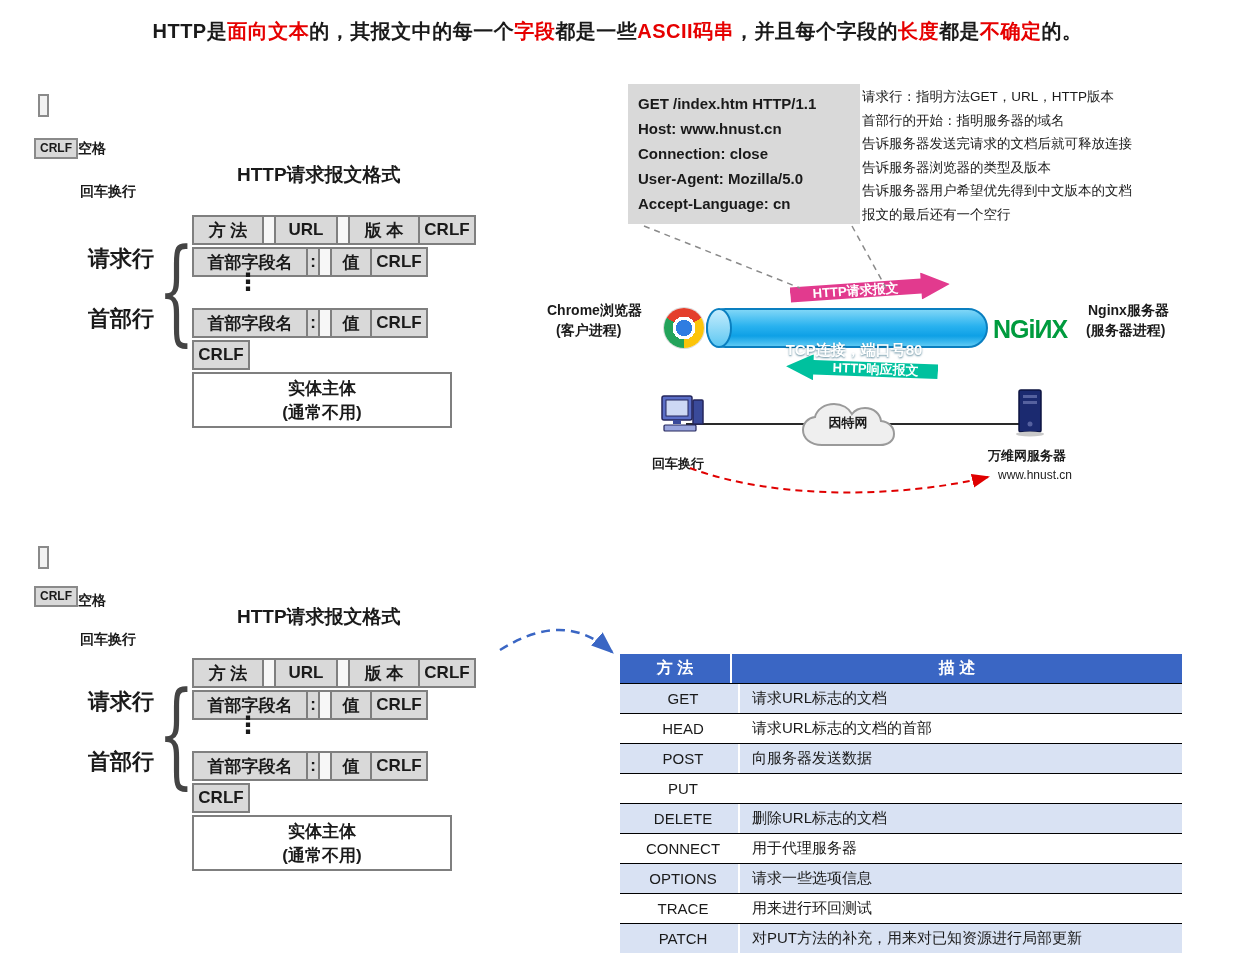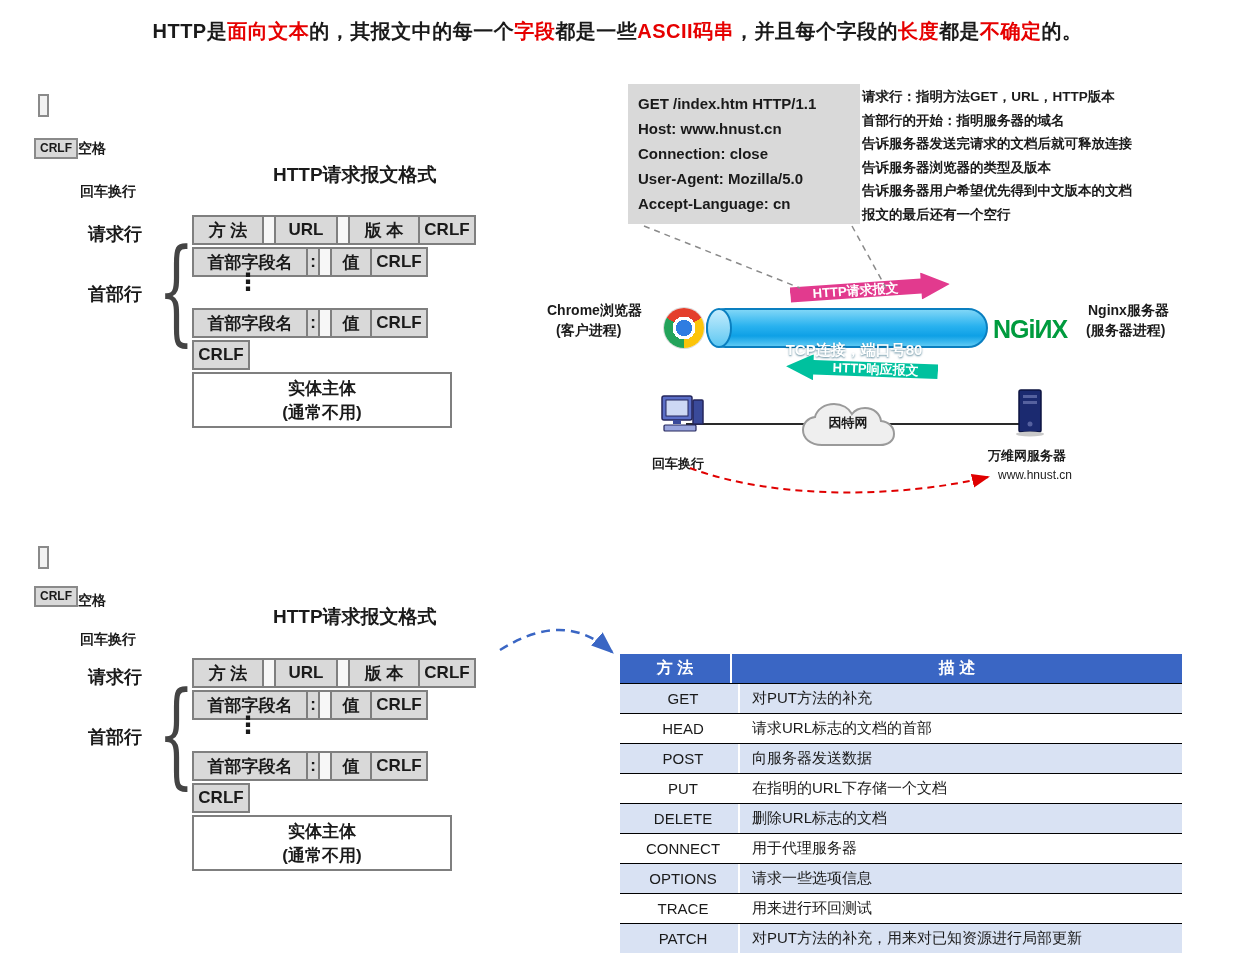--- a/index.html
+++ b/index.html
@@ -11,46 +11,46 @@
   .main-title { position:absolute; top:18px; left:0; width:100%; text-align:center;
     font-size:20px; font-weight:bold; letter-spacing:.5px; }
   .main-title .red { color:#e60000; }
 
   
   .legend-space-sym { position:absolute; width:7px; height:19px; background:#f2f2f2; border:2px solid #8a8a8a; }
   .legend-label { position:absolute; font-size:14px; font-weight:bold;margin-top:44px; }
   .legend-crlf-box { position:absolute; background:#d9d9d9; border:2px solid #8a8a8a;
     font-size:12px; font-weight:bold; padding:1px 4px; line-height:1.25; }
 
-  .section-heading { position:absolute; font-size:19px; font-weight:bold;margin-left:36px; }
+  .section-heading { position:absolute; font-size:19px; font-weight:bold; }
 
   
   .fmt { position:absolute; width:430px; height:245px; }
-  .fmt-label { position:absolute; left:0; font-size:18px; font-weight:bold; white-space:nowrap; }
+  .fmt-label { position:absolute; left:0; font-size:22px; font-weight:bold; white-space:nowrap;margin-top:22px; }
   .fmt-brace { position:absolute; left:70px; top:26px; font-size:115px; line-height:105px;
     font-family:"DejaVu Serif",serif; color:#444; transform:scaleX(.5); transform-origin:left top; font-weight:400; }
   .fmt-row { position:absolute; display:flex; }
   .cell { box-sizing:border-box; height:30px; border:2px solid #7f7f7f; background:#d9d9d9;
     display:flex; align-items:center; justify-content:center; font-weight:bold; font-size:17px;
     margin-left:-2px; white-space:nowrap; color:#1a1a1a; }
   .cell:first-child { margin-left:0; }
   .cell.sp { background:#f7f7f7; }
   .w-method { width:72px; } .w-sp { width:14px; } .w-url { width:64px; } .w-version { width:72px; }
   .w-crlf { width:58px; } .w-name { width:116px; } .w-colon { width:14px; } .w-value { width:42px; }
   .fmt-dots { position:absolute; left:148px; top:56px; font-size:24px; font-weight:bold; }
   .entity-box { position:absolute; left:104px; top:160px; width:260px; height:56px; box-sizing:border-box;
     border:2px solid #7f7f7f; background:#fff; text-align:center; font-weight:bold; font-size:17px;
     line-height:24px; padding-top:3px; }
 
   
   .example-box { position:absolute; left:628px; top:84px; width:232px; height:140px; background:#d9d9d9;
     box-sizing:border-box; padding:7px 10px; }
   .ex-line { font-weight:bold; font-size:15px; line-height:25px; white-space:nowrap; }
   .annotations { position:absolute; left:862px; top:85px; width:372px; }
-  .an-line { font-weight:bold; font-size:13.5px; line-height:23.5px; white-space:nowrap; }
+  .an-line { font-weight:normal; font-size:13.5px; line-height:23.5px; white-space:nowrap; }
 
   
   .arrow-req { position:absolute; left:790px; top:276px; width:160px; height:27px; background:#e23a8e;
     clip-path:polygon(0 22%, 82% 22%, 82% 0, 100% 50%, 82% 100%, 82% 78%, 0 78%);
     transform:rotate(-4deg); display:flex; align-items:center; }
   .arrow-resp { position:absolute; left:786px; top:356px; width:152px; height:26px; background:#00c19e;
     clip-path:polygon(100% 22%, 18% 22%, 18% 0, 0 50%, 18% 100%, 18% 78%, 100% 78%);
     transform:rotate(2deg); display:flex; align-items:center; }
   .arrow-label { width:82%; text-align:center; color:#fff; font-weight:bold; font-size:13px; white-space:nowrap; }
   .arrow-resp .arrow-label { margin-left:18%; }
@@ -260,33 +260,32 @@
     </div>
   </div>
 
   <div class="methods-table">
     <div class="t-header">
       <div class="t-hcell c1">方 法</div>
       <div class="t-hcell c2">描 述</div>
     </div>
     <div class="t-row alt">
       <div class="t-cell c1">GET</div>
-      <div class="t-cell c2">对PUT方法的补充</div>
+      <div class="t-cell c2">请求URL标志的文档</div>
     </div>
     <div class="t-row">
       <div class="t-cell c1">HEAD</div>
       <div class="t-cell c2">请求URL标志的文档的首部</div>
     </div>
     <div class="t-row alt">
       <div class="t-cell c1">POST</div>
       <div class="t-cell c2">向服务器发送数据</div>
     </div>
     <div class="t-row">
       <div class="t-cell c1">PUT</div>
-      <div class="t-cell c2">在指明的URL下存储一个文档</div>
     </div>
     <div class="t-row alt">
       <div class="t-cell c1">DELETE</div>
       <div class="t-cell c2">删除URL标志的文档</div>
     </div>
     <div class="t-row">
       <div class="t-cell c1">CONNECT</div>
       <div class="t-cell c2">用于代理服务器</div>
     </div>
     <div class="t-row alt">

